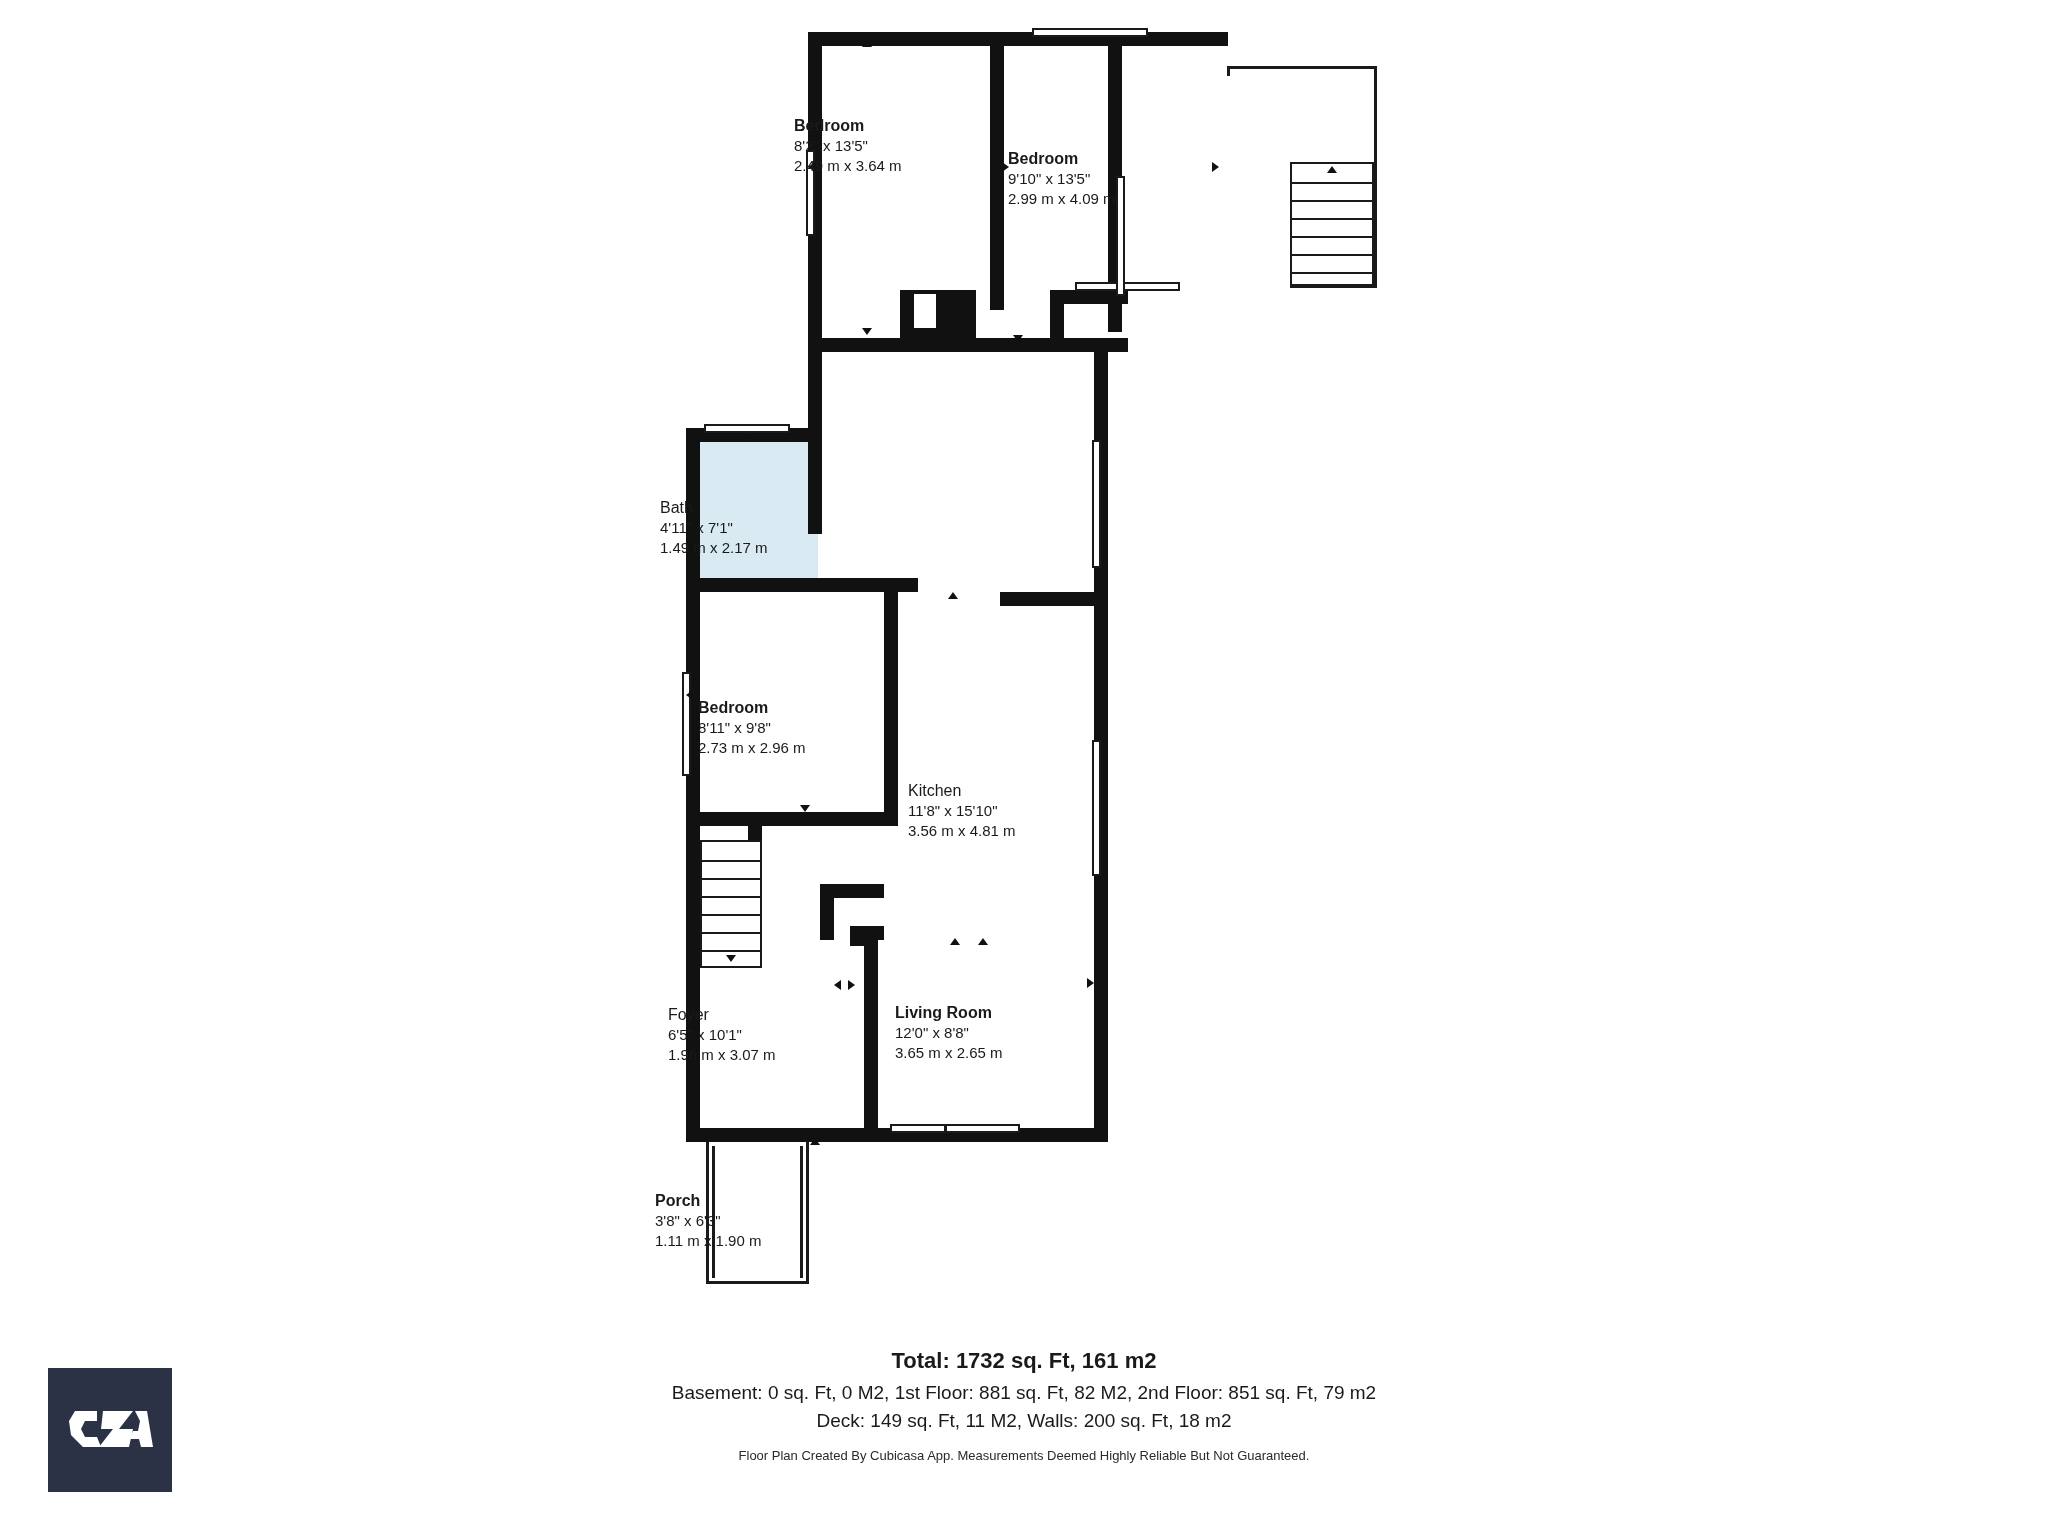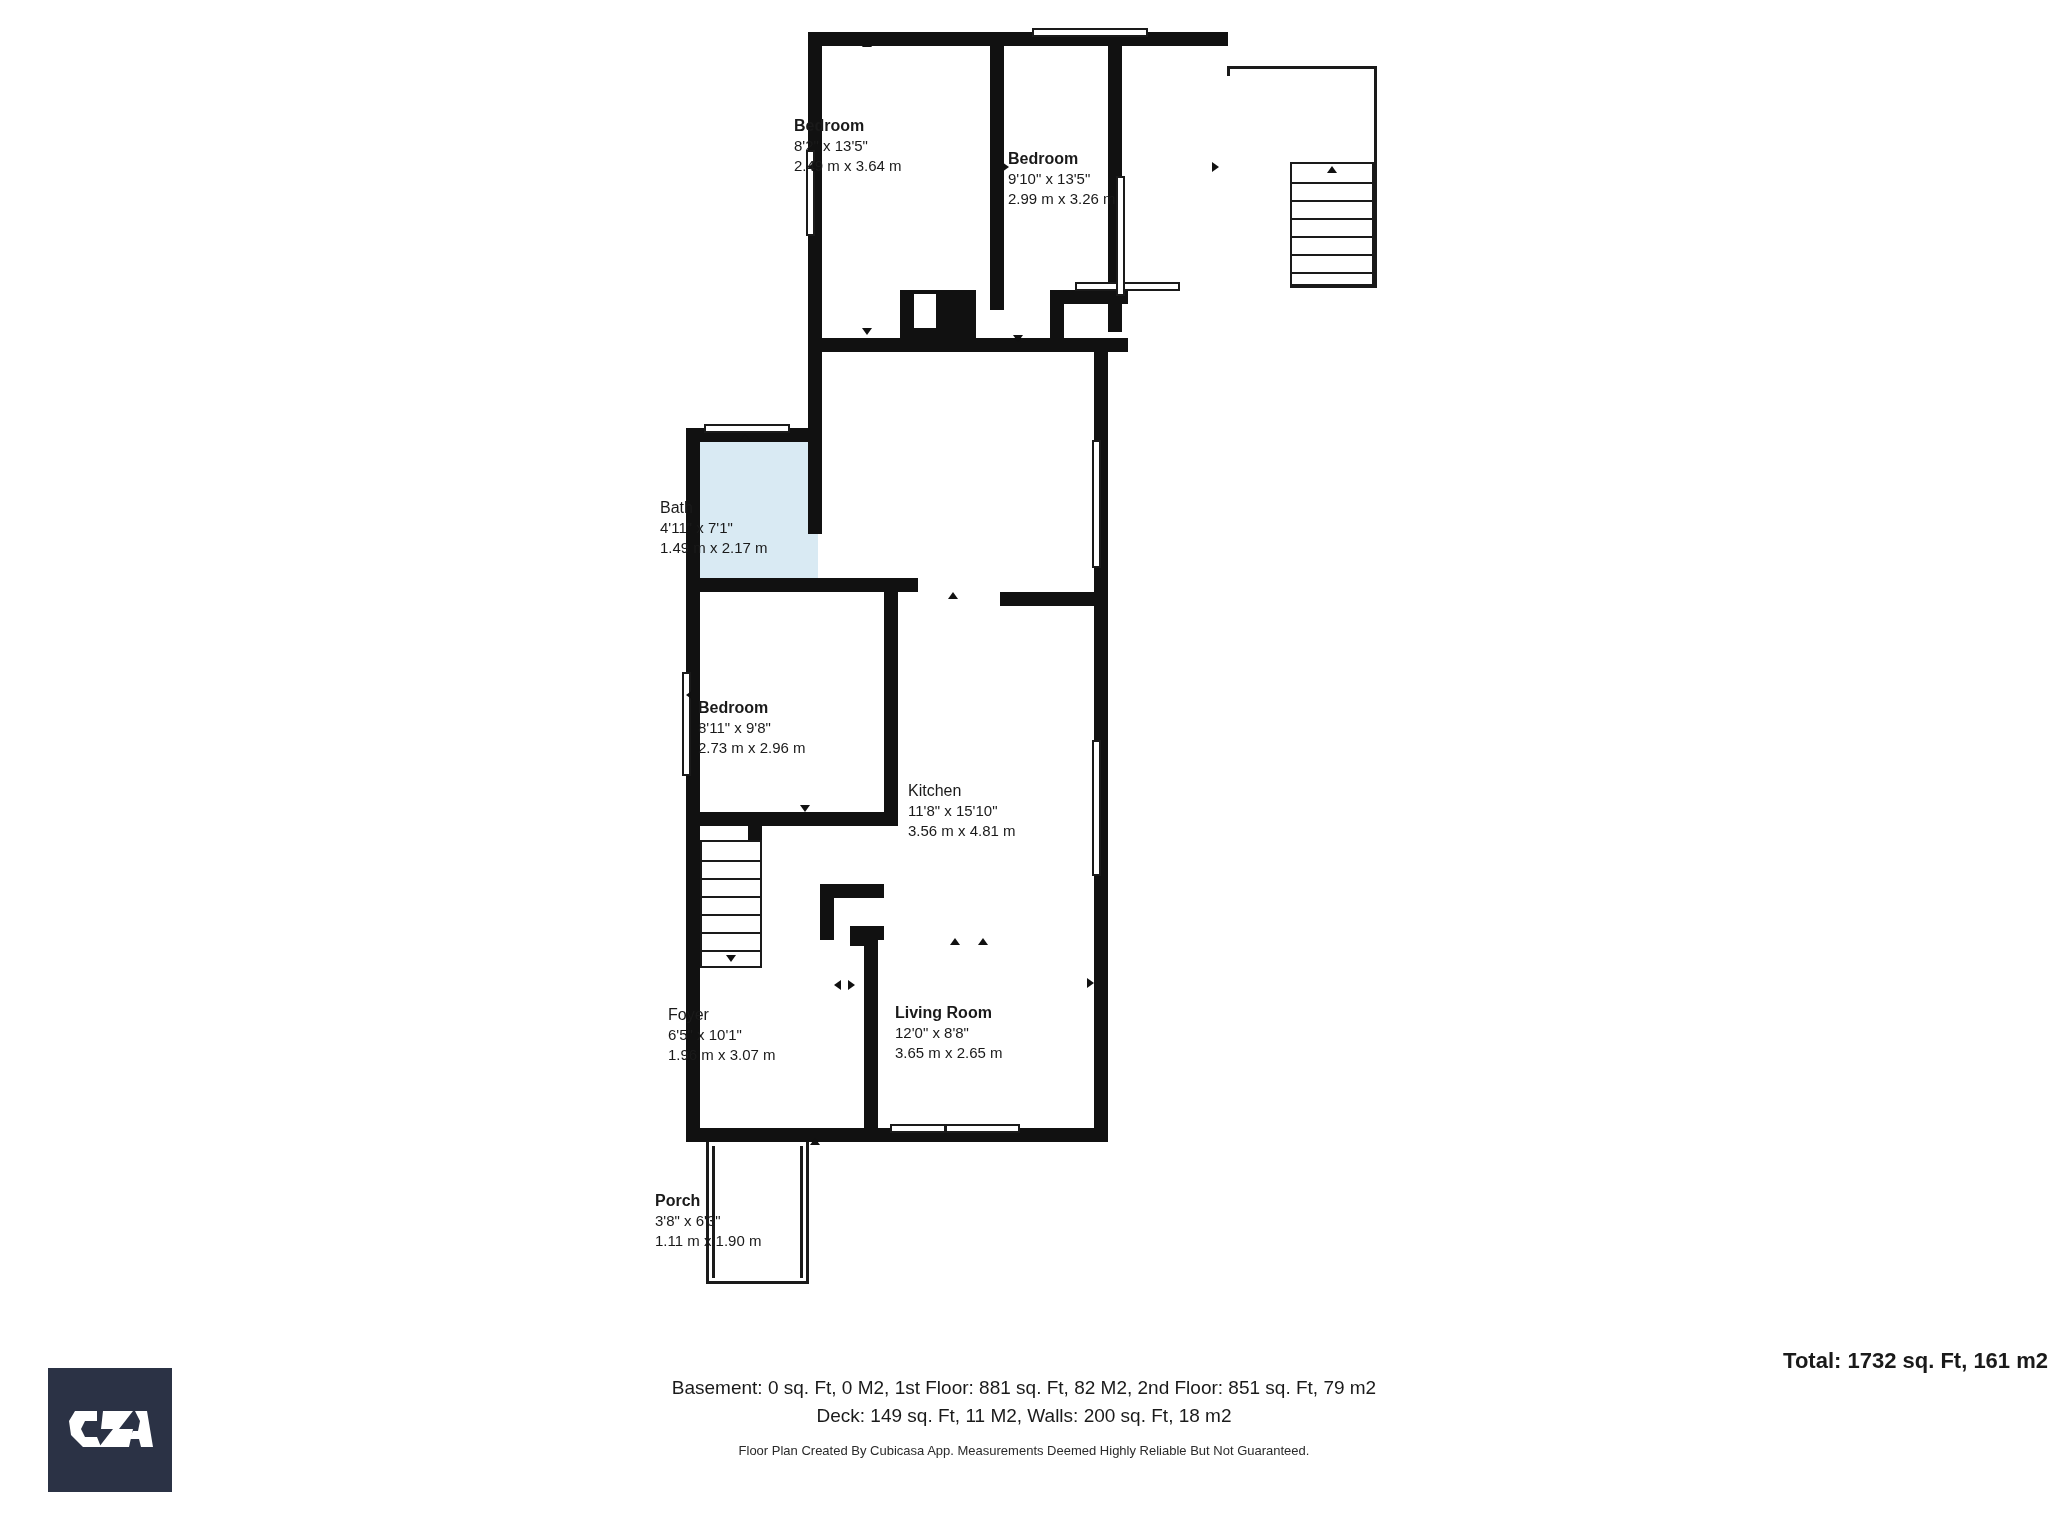--- a/index.html
+++ b/index.html
@@ -100,21 +100,21 @@
   #summary {
     position: absolute;
     left: 0;
     top: 1348px;
     width: 2048px;
     text-align: center;
   }
   #summary .total {
     font-size: 22px;
     font-weight: 700;
-    text-align: right;
+    margin-bottom: 5px;
   }
   #summary .line {
     font-size: 19px;
     font-weight: 400;
     line-height: 1.45;
   }
   #summary .foot {
     margin-top: 14px;
     font-size: 13px;
     color: #2a2a2a;
@@ -182,21 +182,21 @@
   <div class="arrow right" style="left:1212px; top:162px;"></div>
 
   <div class="label" style="left:794px; top:115px; width:210px;">
     <span class="name">Bedroom</span>
     <span class="dim">8'2" x 13'5"</span>
     <span class="dim">2.49 m x 3.64 m</span>
   </div>
   <div class="label" style="left:1008px; top:148px; width:210px;">
     <span class="name">Bedroom</span>
     <span class="dim">9'10" x 13'5"</span>
-    <span class="dim">2.99 m x 3.26 m</span>
+    <span class="dim">2.99 m x 4.09 m</span>
   </div>
 
   <div class="room-fill" style="left:690px; top:432px; width:418px; height:708px;"></div>
 
   <div class="wall" style="left:686px; top:428px; width:14px; height:714px;"></div>
 
   <div class="wall" style="left:1094px; top:352px; width:14px; height:790px;"></div>
 
   <div class="wall" style="left:686px; top:428px; width:130px; height:14px;"></div>
 

